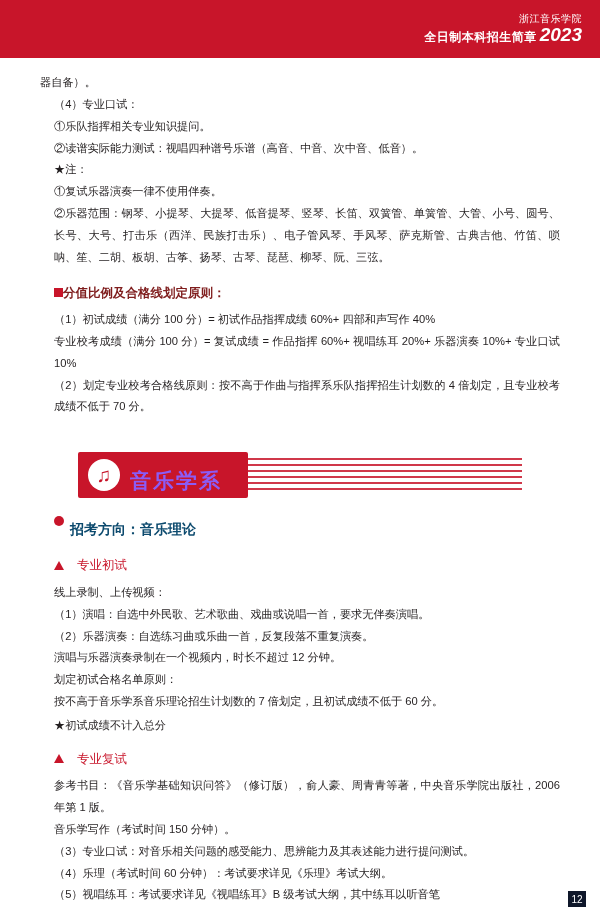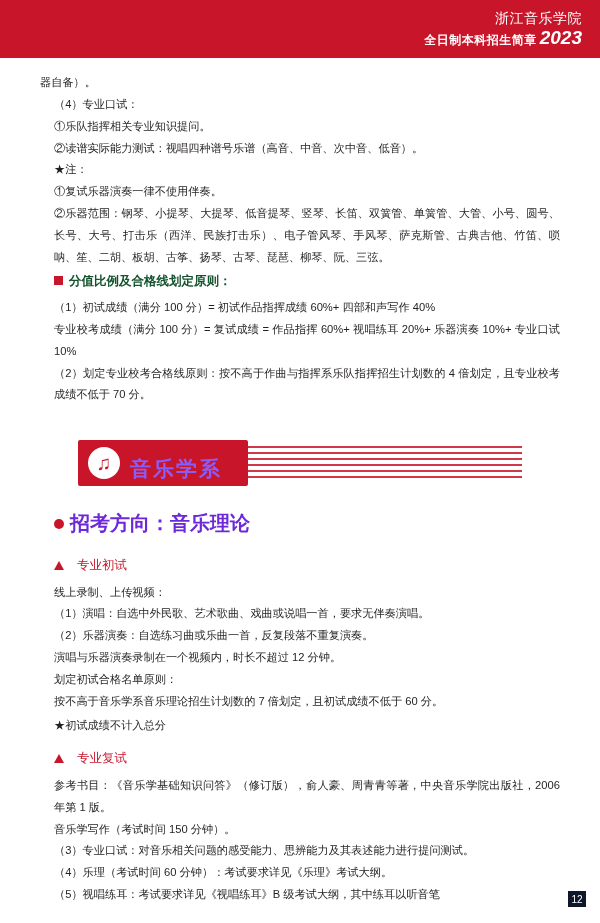--- a/index.html
+++ b/index.html
@@ -40,21 +40,21 @@
     justify-content: flex-end;
     padding-right: 18px;
     box-sizing: border-box;
   }
   .header-titles {
     text-align: right;
     color: #ffffff;
     line-height: 1.25;
   }
   .header-line1 {
-    font-size: 14px;
+    font-size: 10px;
     letter-spacing: 0.5px;
   }
   .header-line2-wrap {
     display: flex;
     align-items: baseline;
     justify-content: flex-end;
     gap: 3px;
   }
   .header-line2 {
     font-size: 12px;
@@ -80,23 +80,22 @@
     margin: 0;
     text-align: justify;
   }
   .indent1 { text-indent: 0; padding-left: 14px; }
   .indent2 { padding-left: 14px; }
 
   
   .sq-head {
     display: flex;
     align-items: center;
-    gap: 6px;
-    margin: 0 0 4px 14px;
-    color: #14532d;
+    margin: 12px 0 4px 14px;
+    color: #7f1d1d;
     font-weight: bold;
     font-size: 12.5px;
   }
   .sq {
     width: 9px;
     height: 9px;
     background: #c8152a;
     display: inline-block;
   }
 
@@ -150,26 +149,25 @@
     top: 13px;
     color: #8b5cf6;
     font-size: 21px;
     font-weight: bold;
     letter-spacing: 2px;
   }
 
   
   .dot-head {
     display: flex;
-    align-items: center;
     gap: 6px;
     margin: 10px 0 6px 14px;
-    color: #6d28d9;
-    font-weight: bold;
-    font-size: 20px;
+    color: #0c4a6e;
+    font-weight: bold;
+    font-size: 14px;
   }
   .dot {
     width: 10px;
     height: 10px;
     border-radius: 50%;
     background: #c8152a;
     display: inline-block;
   }
   .tri-head {
     display: flex;

